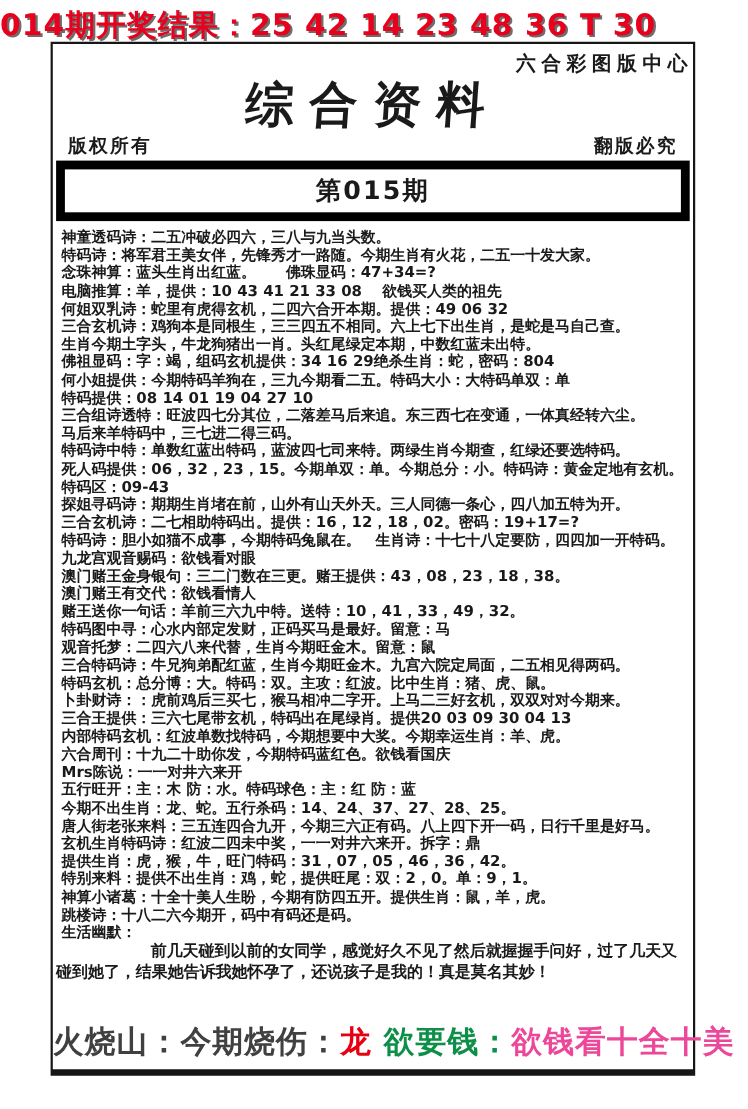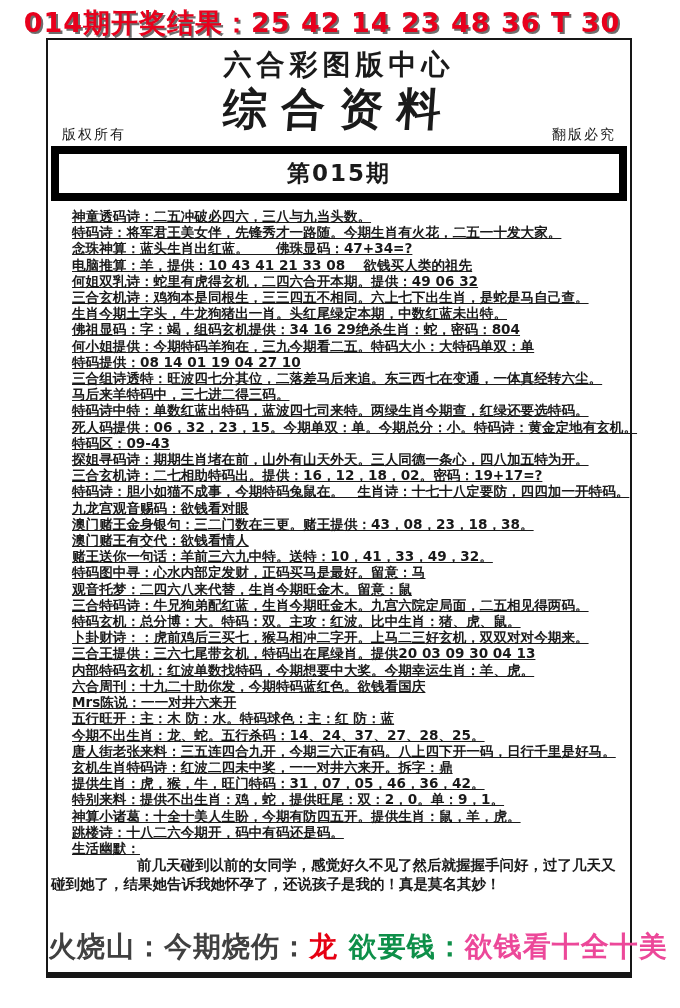--- a/index.html
+++ b/index.html
@@ -2,49 +2,48 @@
 <html><head>
 <meta charset="utf-8">
 <style>
   html,body{margin:0;padding:0;}
   body{
     width:680px;height:1008px;position:relative;background:#ffffff;
     font-family:"DejaVu Sans","Liberation Sans",sans-serif;color:#1a1a1a;
     overflow:hidden;
   }
   .banner{
-    position:absolute;top:5px;left:0;width:644px;text-align:center;
+    position:absolute;top:5px;left:0;width:644px;
     font-size:27px;font-weight:800;color:#e8001c;letter-spacing:1px;
     text-shadow:2px 2px 0 #6d6d6d;
     white-space:nowrap;
   }
   .main-box{
     position:absolute;left:46px;top:38px;width:586px;height:940px;
     border:2px solid #161616;border-bottom-width:6px;background:#fff;
     box-sizing:border-box;
   }
   .masthead{position:relative;height:100px;}
   .publisher-name{
-    text-align:center;margin-top:6px;font-size:28px;font-weight:800;
+    text-align:right;margin-top:6px;font-size:18px;font-weight:800;
     letter-spacing:5px;
   }
   .big-title{
     text-align:center;margin-top:-4px;font-size:44px;font-weight:800;
     letter-spacing:14px;transform:skewX(-4deg);
   }
-  .note{position:absolute;bottom:2px;font-size:14px;font-weight:400;letter-spacing:2px;}
+  .note{position:absolute;bottom:2px;font-size:17px;font-weight:700;letter-spacing:2px;}
   .note.left{left:14px;}
   .note.right{right:14px;}
   .issue-box{
     margin:0 3px;border:8px solid #000000;text-align:center;
     font-size:23px;font-weight:800;padding:4px 0;letter-spacing:2px;
   }
   .content{
-    padding:7px 4px 0 24px;
-    text-decoration:underline;
+    padding:7px 4px 0 8px;
   }
   .content .line{
     font-size:13.6px;line-height:16.2px;font-weight:700;
     white-space:nowrap;letter-spacing:0px;
   }
   .humor{
     padding:0 10px 0 3px;font-size:14.5px;line-height:19px;font-weight:800;
     text-indent:86px;
   }
   .footer{

